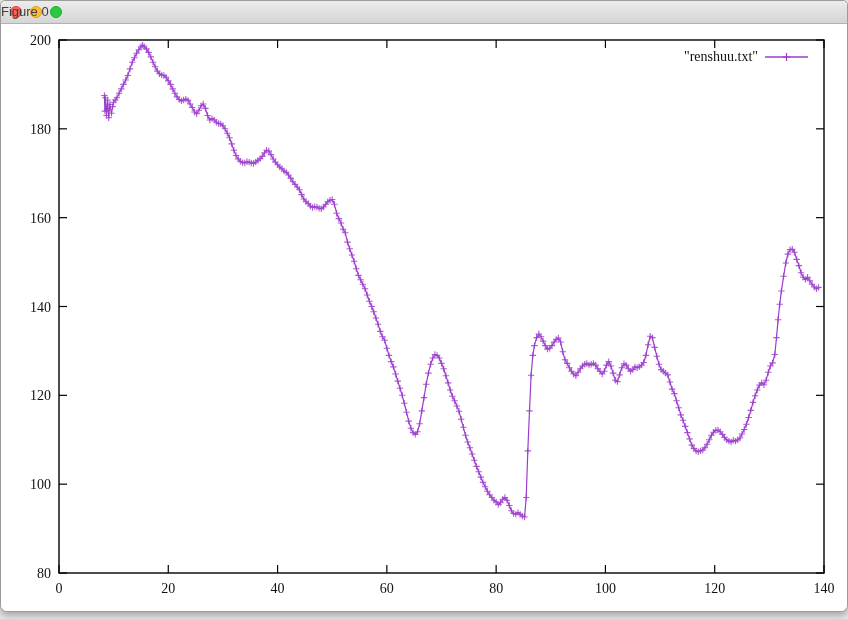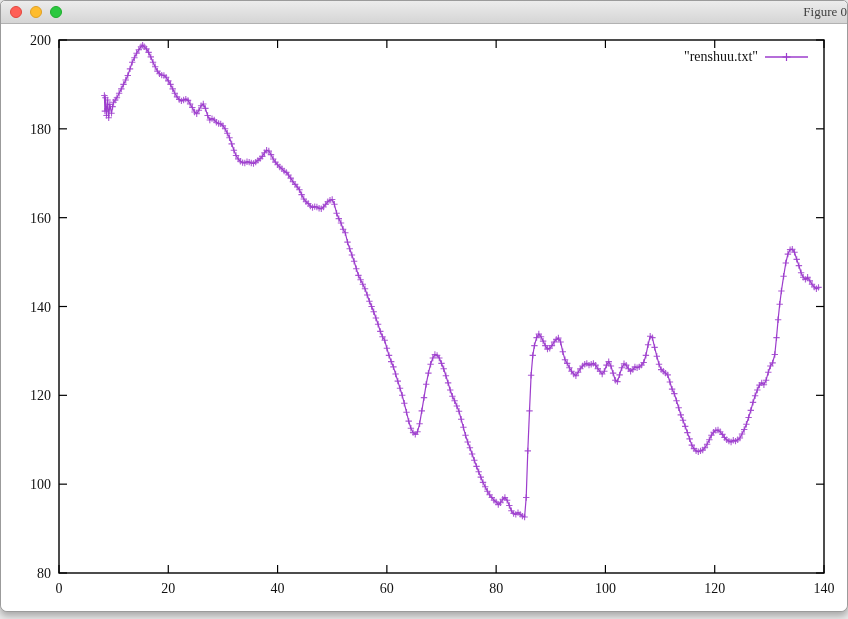--- a/index.html
+++ b/index.html
@@ -24,22 +24,22 @@
   .lights{
     position:absolute;left:9px;top:5px;display:flex;gap:8px;
   }
   .light{
     width:12px;height:12px;border-radius:50%;
     box-sizing:border-box;border:1px solid rgba(0,0,0,0.15);
     display:inline-block;cursor:default;
   }
   .title{
     position:absolute;left:0;right:0;top:0;height:22px;
-    text-align:right;line-height:22px;
-    font-size:13px;color:#3f3f3f;font-family:Liberation Serif, serif;
+    text-align:left;line-height:22px;
+    font-size:13px;color:#3f3f3f;
   }
   .content{
     position:absolute;left:0;top:23px;right:0;bottom:0;
     background:#ffffff;border-radius:0 0 7px 7px;
   }
   svg text{
     font-family:"Liberation Serif","DejaVu Serif",serif;
     font-size:14px;fill:#111111;
   }
 </style>

